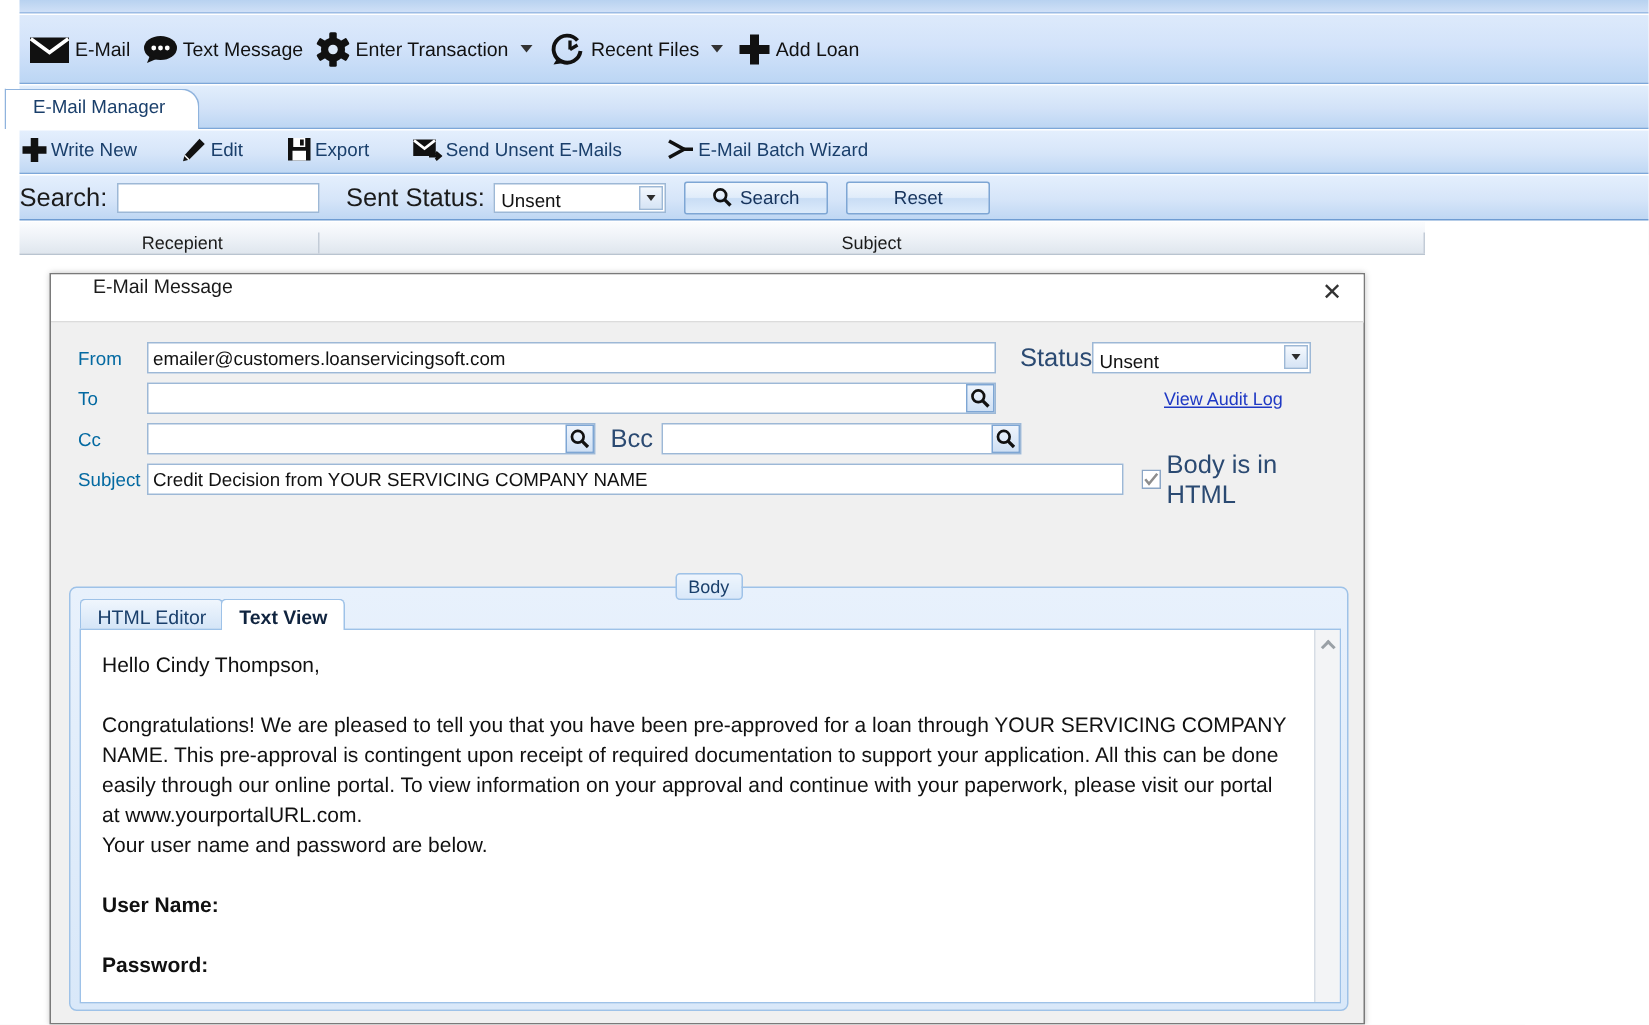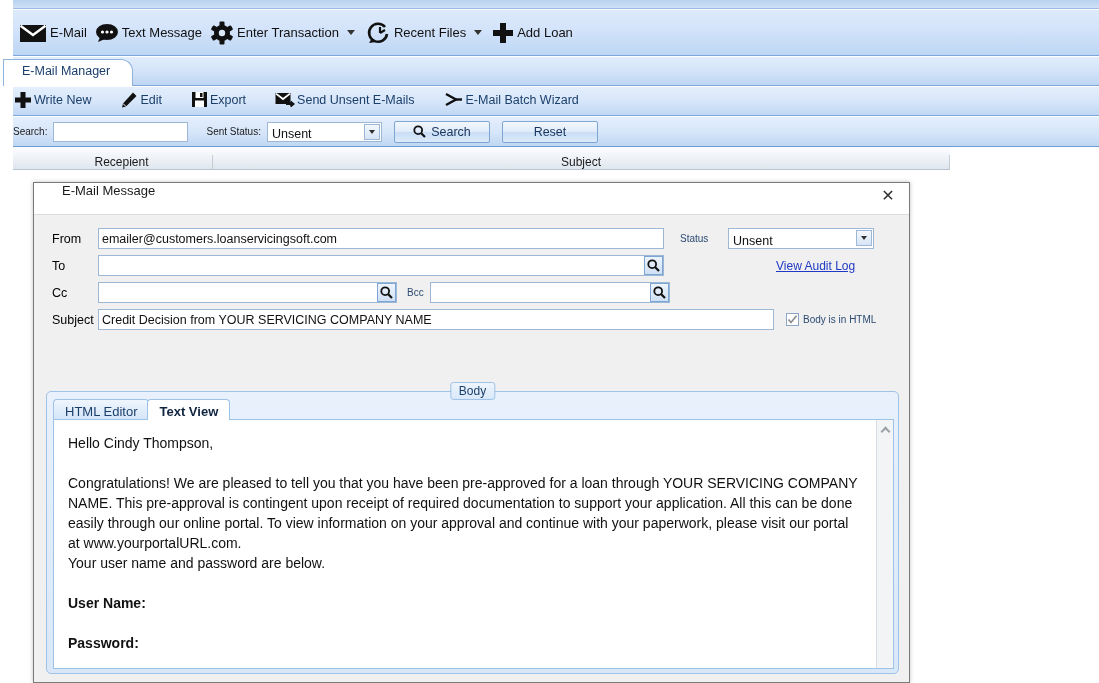--- a/index.html
+++ b/index.html
@@ -63,21 +63,21 @@
     font-size: 12.5px; color: #1a3f6b; white-space: nowrap; cursor: default;
   }
 
   
   .search-row {
     position: absolute; left: 0; top: 117px; width: 1099px; height: 30px;
     background: linear-gradient(to bottom, #e4effd 0%, #d6e5f9 55%, #bfd7f3 100%);
     border-bottom: 1px solid #6e9cd2;
     display: flex; align-items: center; gap: 6px; padding-left: 0px;
   }
-  .lbl-sm { font-size: 10px; color: #1b1b1b; }
+  .lbl-sm { font-size: 17px; color: #1b1b1b; }
   .txtbox {
     background: #fff; border: 1px solid #9db8d6;
     height: 20px; font-size: 12.5px; padding: 1px 3px;
     color: #111; font-family: "Liberation Sans", sans-serif;
   }
   .combo {
     position: relative; height: 20px; background: #fff;
     border: 1px solid #9db8d6; display: flex; align-items: flex-end;
     font-size: 12.5px; color: #111; padding-left: 4px;
   }
@@ -139,21 +139,21 @@
   }
   .dlg-title .t { font-size: 13px; color: #1b1b1b; flex: 1; }
   .dlg-close {
     width: 26px; height: 24px; display: flex; align-items: center;
     justify-content: center; font-size: 16px; color: #333; cursor: default;
   }
   .dlg-body { position: relative; padding: 10px 12px 0 12px; height: 467px; }
 
   .frow { display: flex; align-items: center; height: 27px; }
   .frow .flabel {
-    width: 52px; font-size: 12.5px; color: #000000;
+    width: 52px; font-size: 12.5px; color: #0369a1;
     flex: 0 0 52px; padding-left: 6px;
   }
   .fld-wrap { position: relative; display: flex; align-items: center; }
   .magbtn {
     position: absolute; right: 1px; top: 1px; width: 19px; height: 19px;
     background: linear-gradient(to bottom, #eef4fc, #cfe0f4);
     border: 1px solid #7ea6d4;
     display: flex; align-items: center; justify-content: center;
   }
   .lnk {

